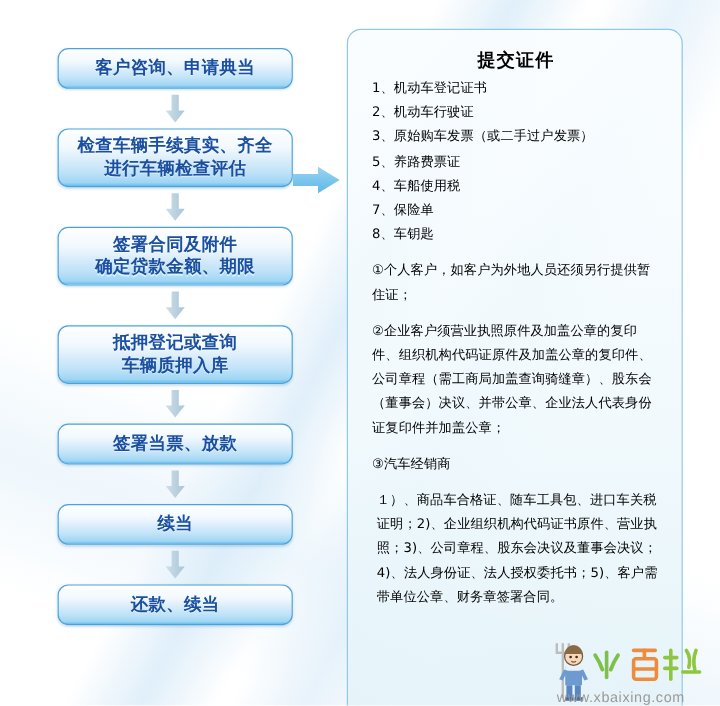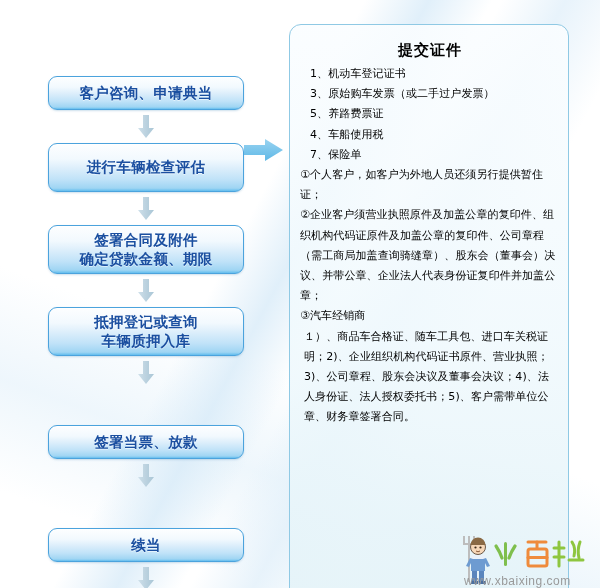--- a/index.html
+++ b/index.html
@@ -51,21 +51,21 @@
     font-weight: bold;
     font-size: 14.5px;
     line-height: 19px;
     text-align: center;
     display: flex;
     align-items: center;
     justify-content: center;
     letter-spacing: 0.3px;
     text-shadow: 0 1px 0 rgba(255,255,255,0.55);
   }
-  .flow-node.h1 { height: 34px; margin-top: 36px; }
+  .flow-node.h1 { height: 34px; }
   .flow-node.h2 { height: 49px; }
 
   .flow-node .ntext { display: block; padding: 0 6px; }
   .flow-node .ntext span { display: block; }
 
   
   .flow-arrow {
     height: 33px;
     display: flex;
     align-items: center;
@@ -106,21 +106,21 @@
     margin: 6px 0 4px 0;
     letter-spacing: 1px;
   }
 
   .docs-body {
     font-size: 11px;
     line-height: 20.2px;
     color: #000000;
     letter-spacing: 0.1px;
   }
-  .docs-body p { margin: 0; }
+  .docs-body p { margin: 10px; }
   .docs-list { margin: 0; padding: 0 0 0 10px; }
   .docs-list .li { white-space: nowrap; }
   .para { text-indent: 0; }
   .para.indent1 { padding-left: 4px; }
 
   
   #watermark {
     position: absolute;
     left: 452px; top: 534px;
     width: 148px; height: 54px;
@@ -159,20 +159,21 @@
               <stop offset="45%" stop-color="#bdd3e0"></stop>
               <stop offset="100%" stop-color="#a9c6d6"></stop>
         </linearGradient>
           </defs>
         <path d="M10 1 L16 1 L16 14 L21 14 L13 24 L5 14 L10 14 Z" fill="url(#gdown)"></path>
       </svg>
     </div>
 
     <div class="flow-node h2">
       <span class="ntext">
+        <span>检查车辆手续真实、齐全</span>
         <span>进行车辆检查评估</span>
       </span>
     </div>
 
     <div class="flow-arrow">
       <svg class="glyph" viewBox="0 0 26 26">
         <path d="M10 1 L16 1 L16 14 L21 14 L13 24 L5 14 L10 14 Z" fill="url(#gdown)"></path>
       </svg>
     </div>
 
@@ -248,24 +249,26 @@
   </div>
 
   <div id="docs-panel">
 
     <div id="docs-title">提交证件</div>
 
     <div class="docs-body">
 
       <div class="docs-list">
         <div class="li">1、机动车登记证书</div>
+        <div class="li">2、机动车行驶证</div>
         <div class="li">3、原始购车发票（或二手过户发票）</div>
         <div class="li">5、养路费票证</div>
         <div class="li">4、车船使用税</div>
         <div class="li">7、保险单</div>
+        <div class="li">8、车钥匙</div>
       </div>
 
       <p class="para">①个人客户，如客户为外地人员还须另行提供暂住证；</p>
       <p class="para">②企业客户须营业执照原件及加盖公章的复印件、组织机构代码证原件及加盖公章的复印件、公司章程（需工商局加盖查询骑缝章）、股东会（董事会）决议、并带公章、企业法人代表身份证复印件并加盖公章；</p>
       <p class="para">③汽车经销商</p>
       <p class="para indent1">１）、商品车合格证、随车工具包、进口车关税证明；2)、企业组织机构代码证书原件、营业执照；3)、公司章程、股东会决议及董事会决议；4)、法人身份证、法人授权委托书；5)、客户需带单位公章、财务章签署合同。</p>
 
     </div>
   </div>
 

